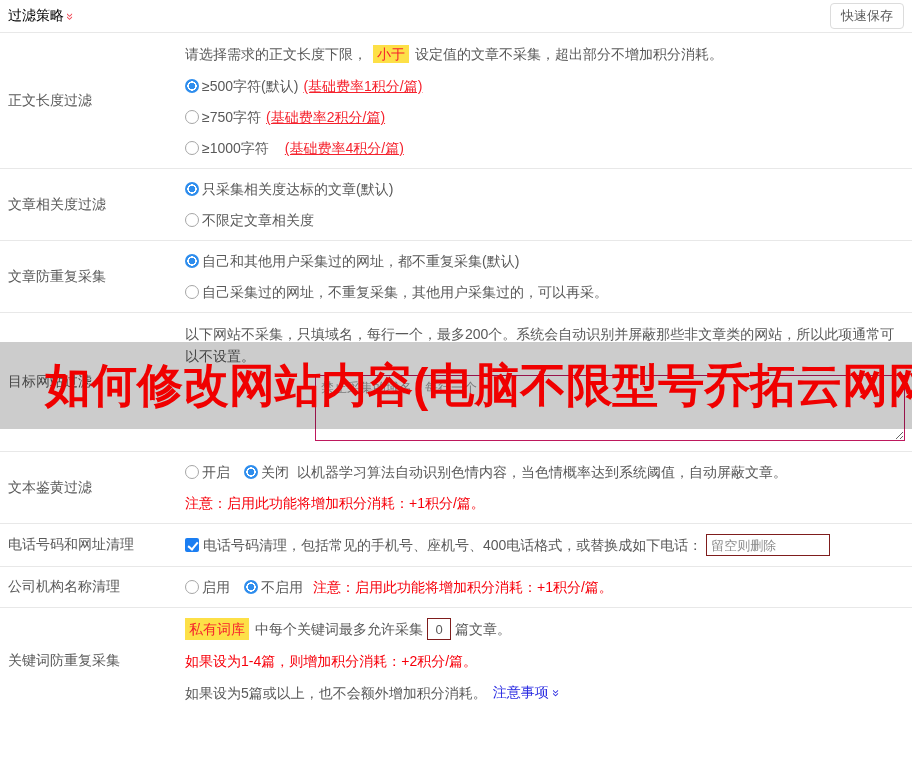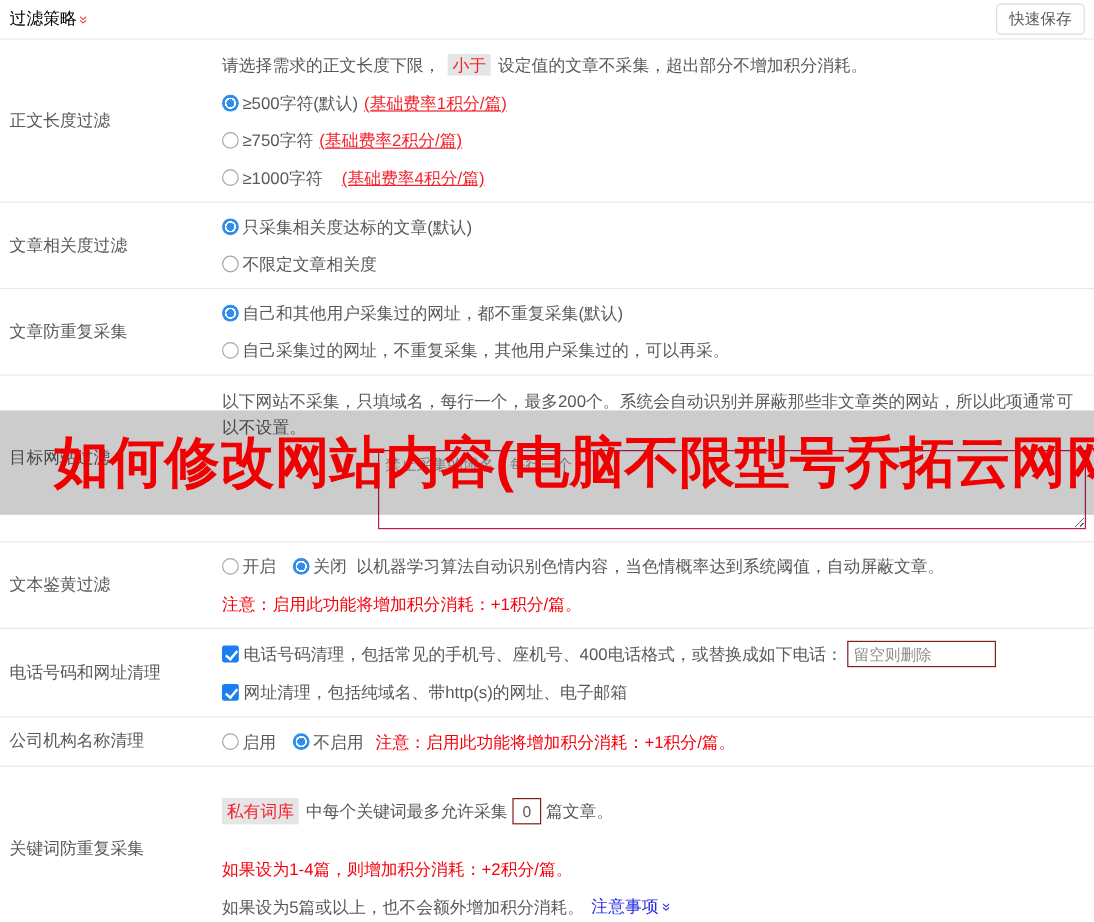--- a/index.html
+++ b/index.html
@@ -38,21 +38,21 @@
   .gap { display:inline-block; width:14px; }
 
   
   .checkbox { display:inline-block; width:14px; height:14px; border-radius:2px;
     background:#1b7ef2; position:relative; margin-right:4px; vertical-align:-2px; flex:none; }
   .checkbox::after { content:""; position:absolute; left:4.5px; top:1.5px; width:4px; height:8px;
     border:solid #fff; border-width:0 2px 2px 0; transform:rotate(40deg); }
 
   .red-fee { color:#f5222d; text-decoration:underline; }
   .red-note { color:#f7000b; }
-  .hl { color:#f5222d; background:#e5e5e5; padding:1px 4px; margin:16px 6px; }
+  .hl { color:#f5222d; background:#fde047; padding:1px 4px; margin:0 6px; }
   .link { color:#2a2be2; cursor:pointer; margin-left:6px; }
 
   input.text { height:22px; border:1px solid #7f1d1d; font-size:13px; color:#595959;
     padding:0 4px; outline:none; }
   input.text::placeholder { color:#8c8c8c; }
   .phone-input { width:124px; margin-left:4px; }
   .num-input { width:24px; text-align:center; margin:0 4px; }
 
   textarea.domains { display:block; margin-left:130px; margin-top:8px; width:590px; height:66px;
     border:1px solid #be185d; font-family:inherit; font-size:13px; color:#595959; padding:3px 5px;
@@ -161,26 +161,20 @@
   <div class="row">
     <div class="row-label">电话号码和网址清理</div>
     <div class="row-content">
       <div class="line">
         <span class="opt">
           <span class="checkbox"></span>
           <span class="opt-text">电话号码清理，包括常见的手机号、座机号、400电话格式，或替换成如下电话：</span>
         </span>
         <input class="text phone-input" type="text" placeholder="留空则删除" style="">
       </div>
-      <div class="line">
-        <span class="opt">
-          <span class="checkbox"></span>
-          <span class="opt-text">网址清理，包括纯域名、带http(s)的网址、电子邮箱</span>
-        </span>
-      </div>
     </div>
   </div>
 
   <div class="row">
     <div class="row-label">公司机构名称清理</div>
     <div class="row-content">
       <div class="line">
         <span class="opt">
           <span class="radio"></span>
           <span class="opt-text">启用</span>

